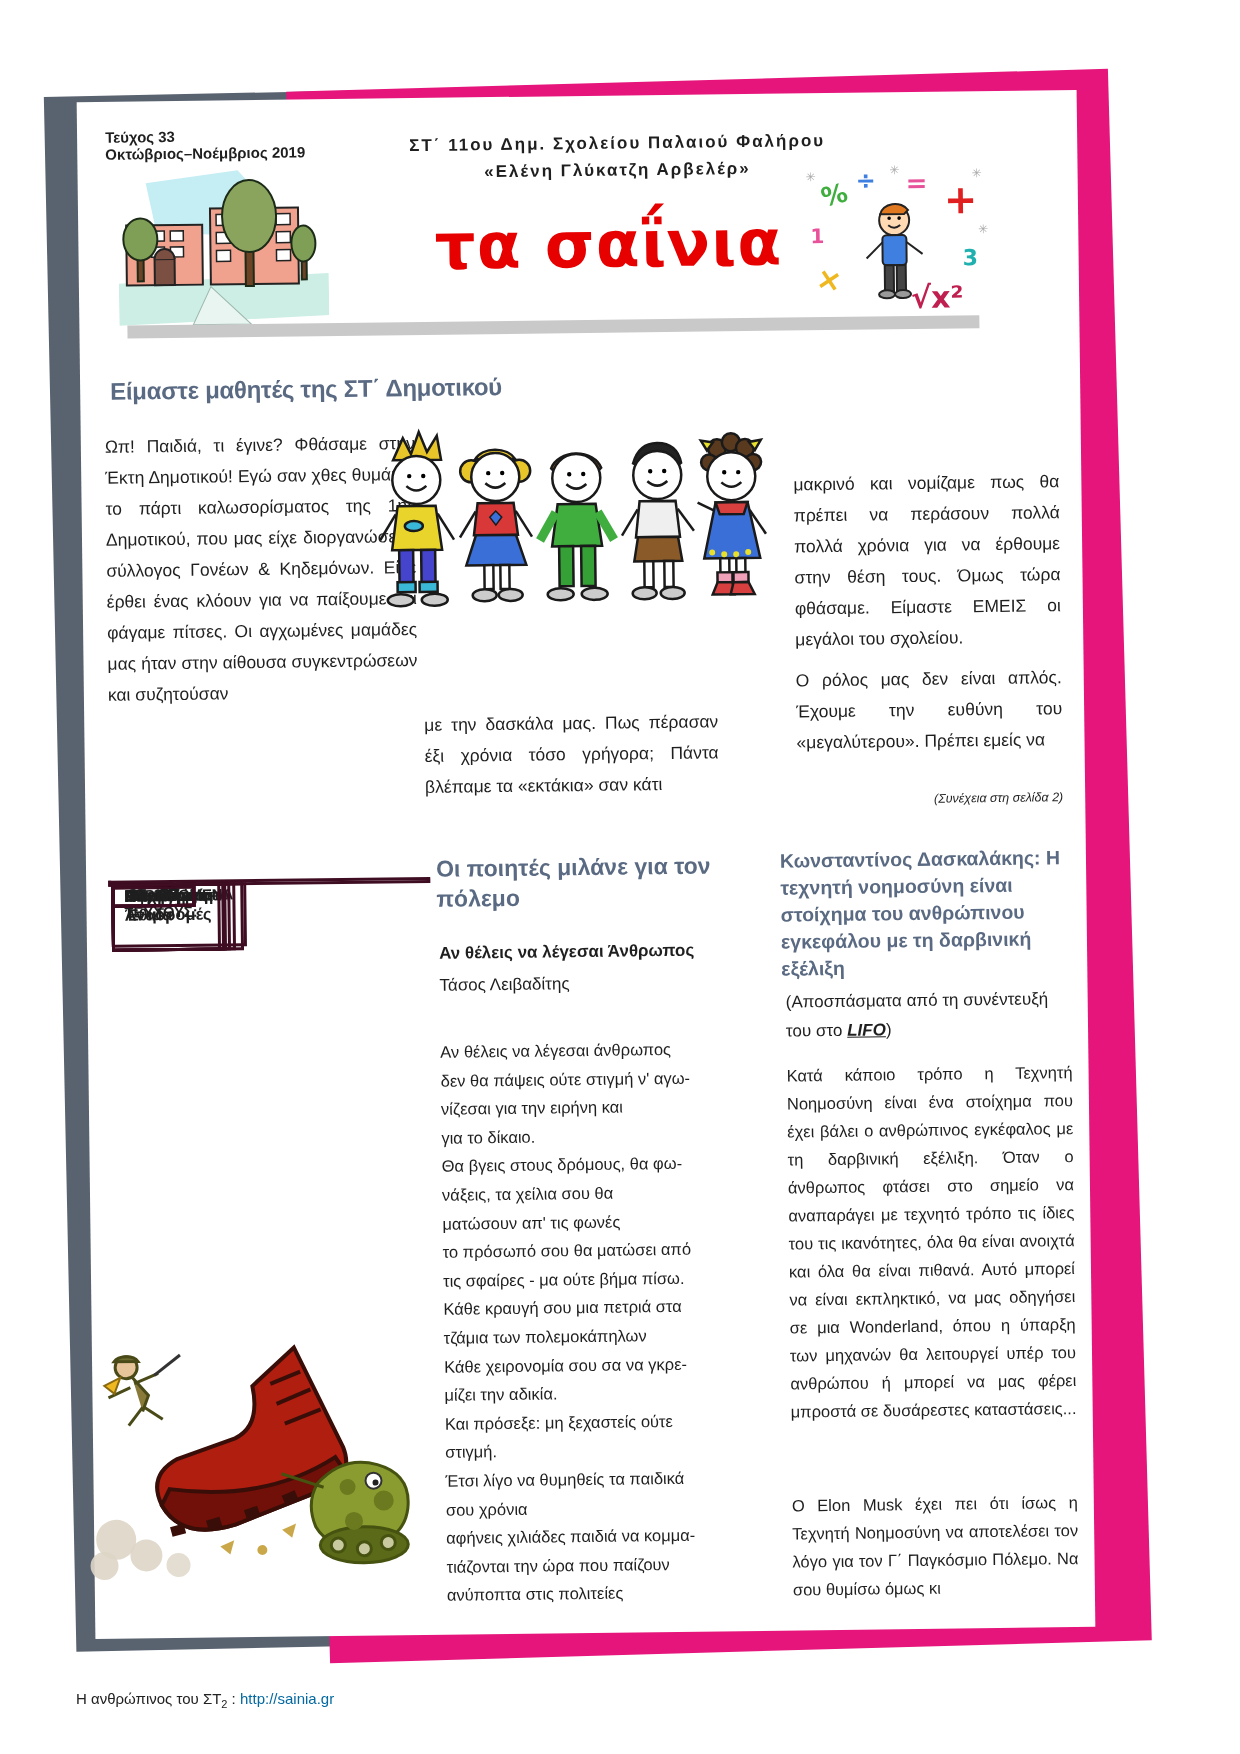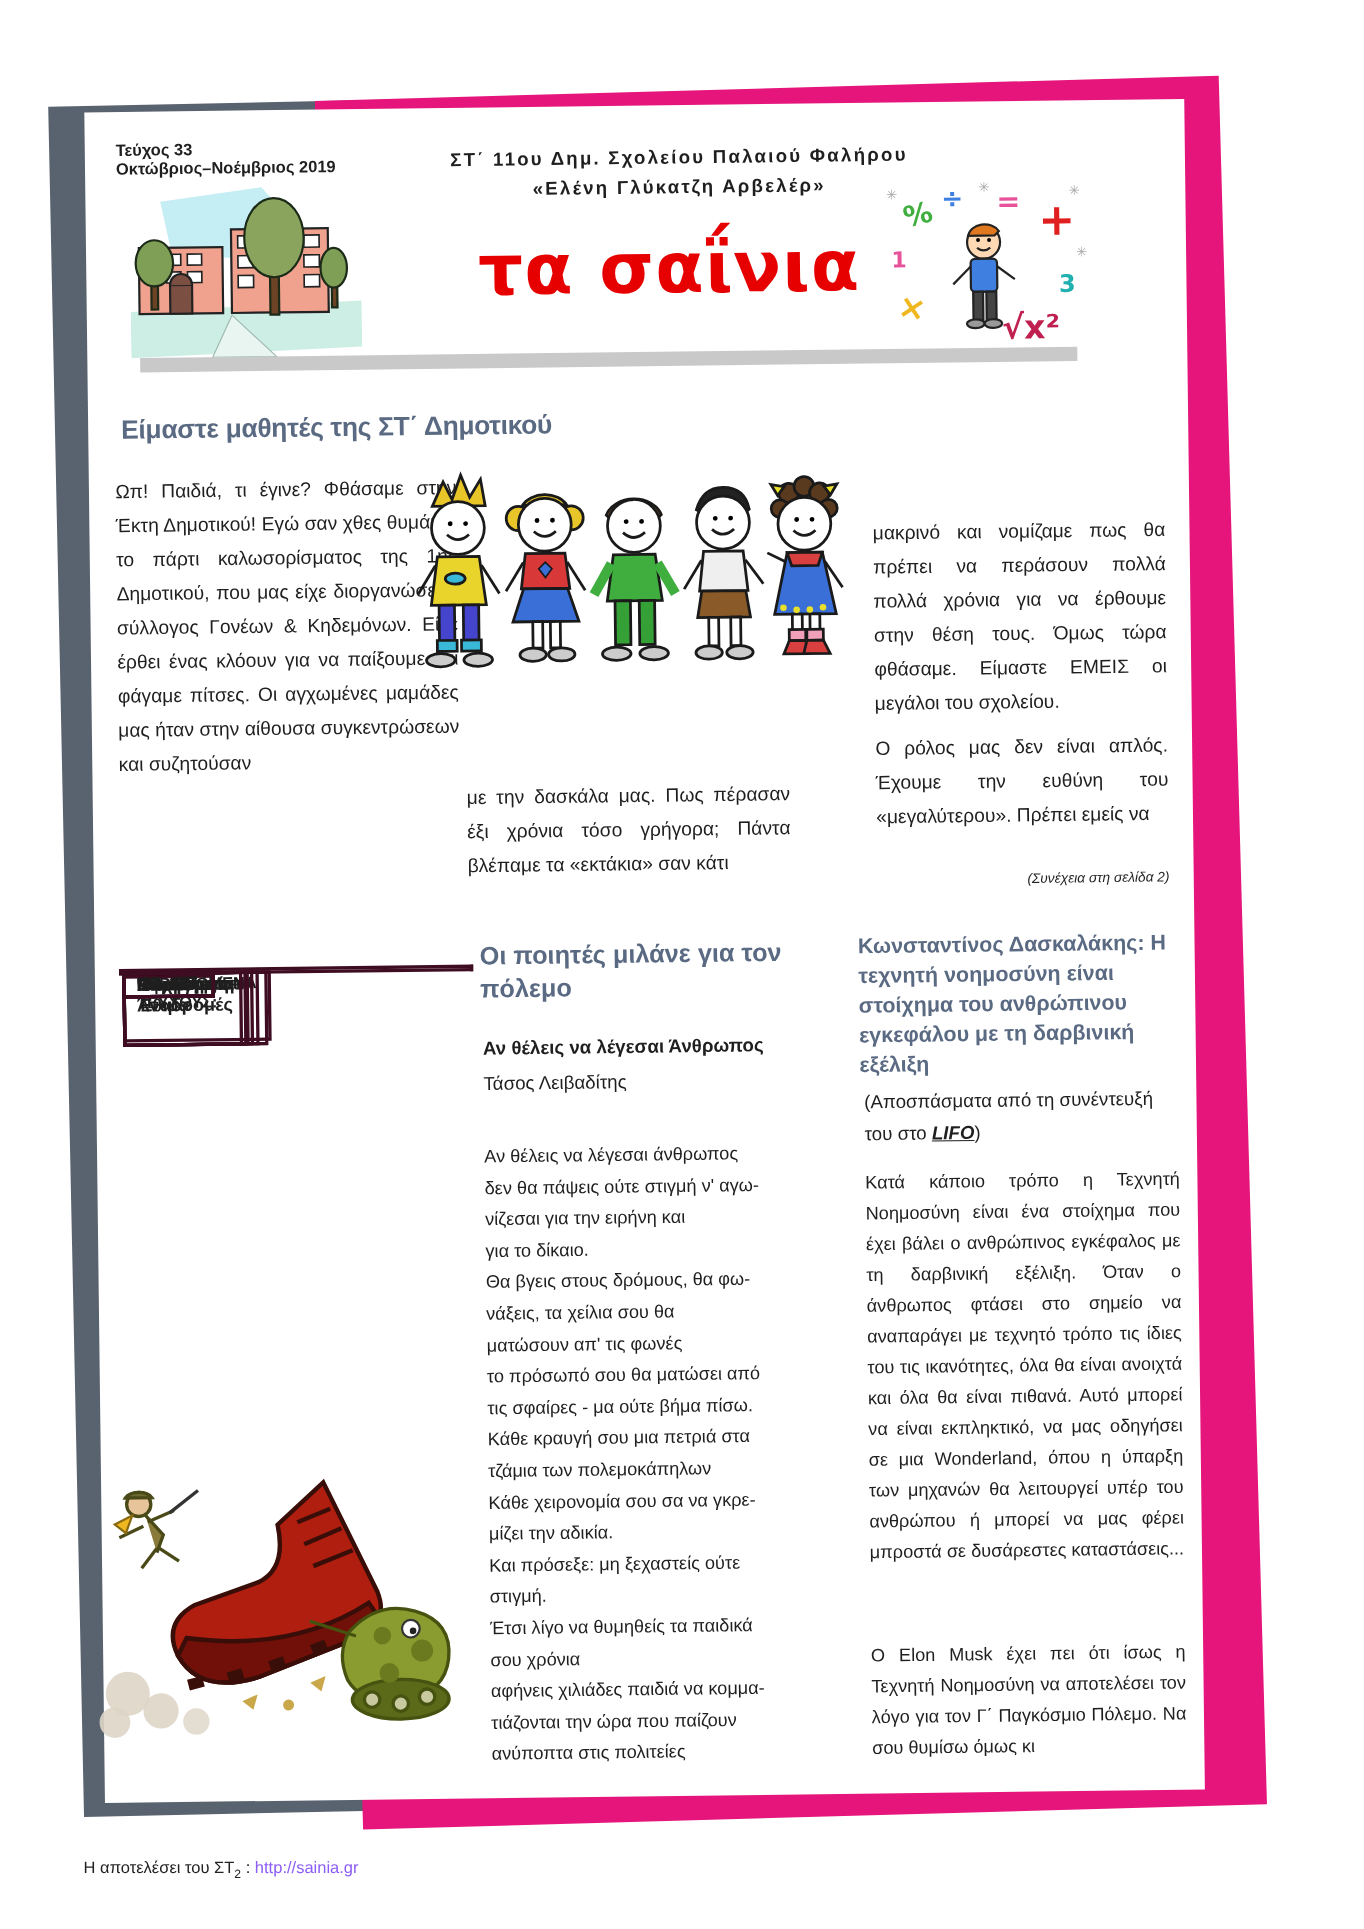--- a/index.html
+++ b/index.html
@@ -51,21 +51,21 @@
   #war-art{left:-8px;top:1188px;width:330px;height:305px;}
   
   #ai-head{left:694px;top:754px;width:298px;font-size:19.5px;line-height:27px;}
   #ai-intro{left:698px;top:894px;width:286px;font-size:17px;line-height:29px;}
   #ai-intro b{font-style:italic;text-decoration:underline;}
   #ai-p1{left:698px;top:968px;width:286px;font-size:16.5px;line-height:28px;text-align:justify;}
   #ai-p2{left:698px;top:1398px;width:286px;font-size:16.5px;line-height:28px;text-align:justify;}
   
   #footer{position:absolute;left:76px;top:1690px;z-index:4;font-size:15px;color:#222;}
   #footer sub{font-size:11px;}
-  #footer a{color:#8b5cf6;text-decoration:none;}
+  #footer a{color:#0369a1;text-decoration:none;}
 </style>
 </head>
 <body>
 
 <div class="canvas">
   <div class="backdrop"></div>
   <div class="ribbon"></div>
 
   <div class="sheet">
 
@@ -371,14 +371,14 @@
         <circle cx="176" cy="262" r="5"></circle>
       </g>
     </svg>
 
     <div id="ai-head" class="h-slate">Κωνσταντίνος Δασκαλάκης: Η τεχνητή νοημοσύνη είναι στοίχημα του ανθρώπινου εγκεφάλου με τη δαρβινική εξέλιξη</div>
     <div id="ai-intro"><span style="position:static">(Αποσπάσματα από τη συνέντευξή του στο </span><b style="position:static">LIFO</b><span style="position:static">)</span></div>
     <div id="ai-p1">Κατά κάποιο τρόπο η Τεχνητή Νοημοσύνη είναι ένα στοίχημα που έχει βάλει ο ανθρώπινος εγκέφαλος με τη δαρβινική εξέλιξη. Όταν ο άνθρωπος φτάσει στο σημείο να αναπαράγει με τεχνητό τρόπο τις ίδιες του τις ικανότητες, όλα θα είναι ανοιχτά και όλα θα είναι πιθανά. Αυτό μπορεί να είναι εκπληκτικό, να μας οδηγήσει σε μια Wonderland, όπου η ύπαρξη των μηχανών θα λειτουργεί υπέρ του ανθρώπου ή μπορεί να μας φέρει μπροστά σε δυσάρεστες καταστάσεις...</div>
     <div id="ai-p2">Ο Elon Musk έχει πει ότι ίσως η Τεχνητή Νοημοσύνη να αποτελέσει τον λόγο για τον Γ΄ Παγκόσμιο Πόλεμο. Να σου θυμίσω όμως κι</div>
   </div>
 
-  <div id="footer"><span>Η αποτελέσει του ΣΤ</span><sub>2</sub><span> : </span><a href="#">http://sainia.gr</a></div>
+  <div id="footer"><span>Η ανθρώπινος του ΣΤ</span><sub>2</sub><span> : </span><a href="#">http://sainia.gr</a></div>
 </div>
 
 </body></html>

